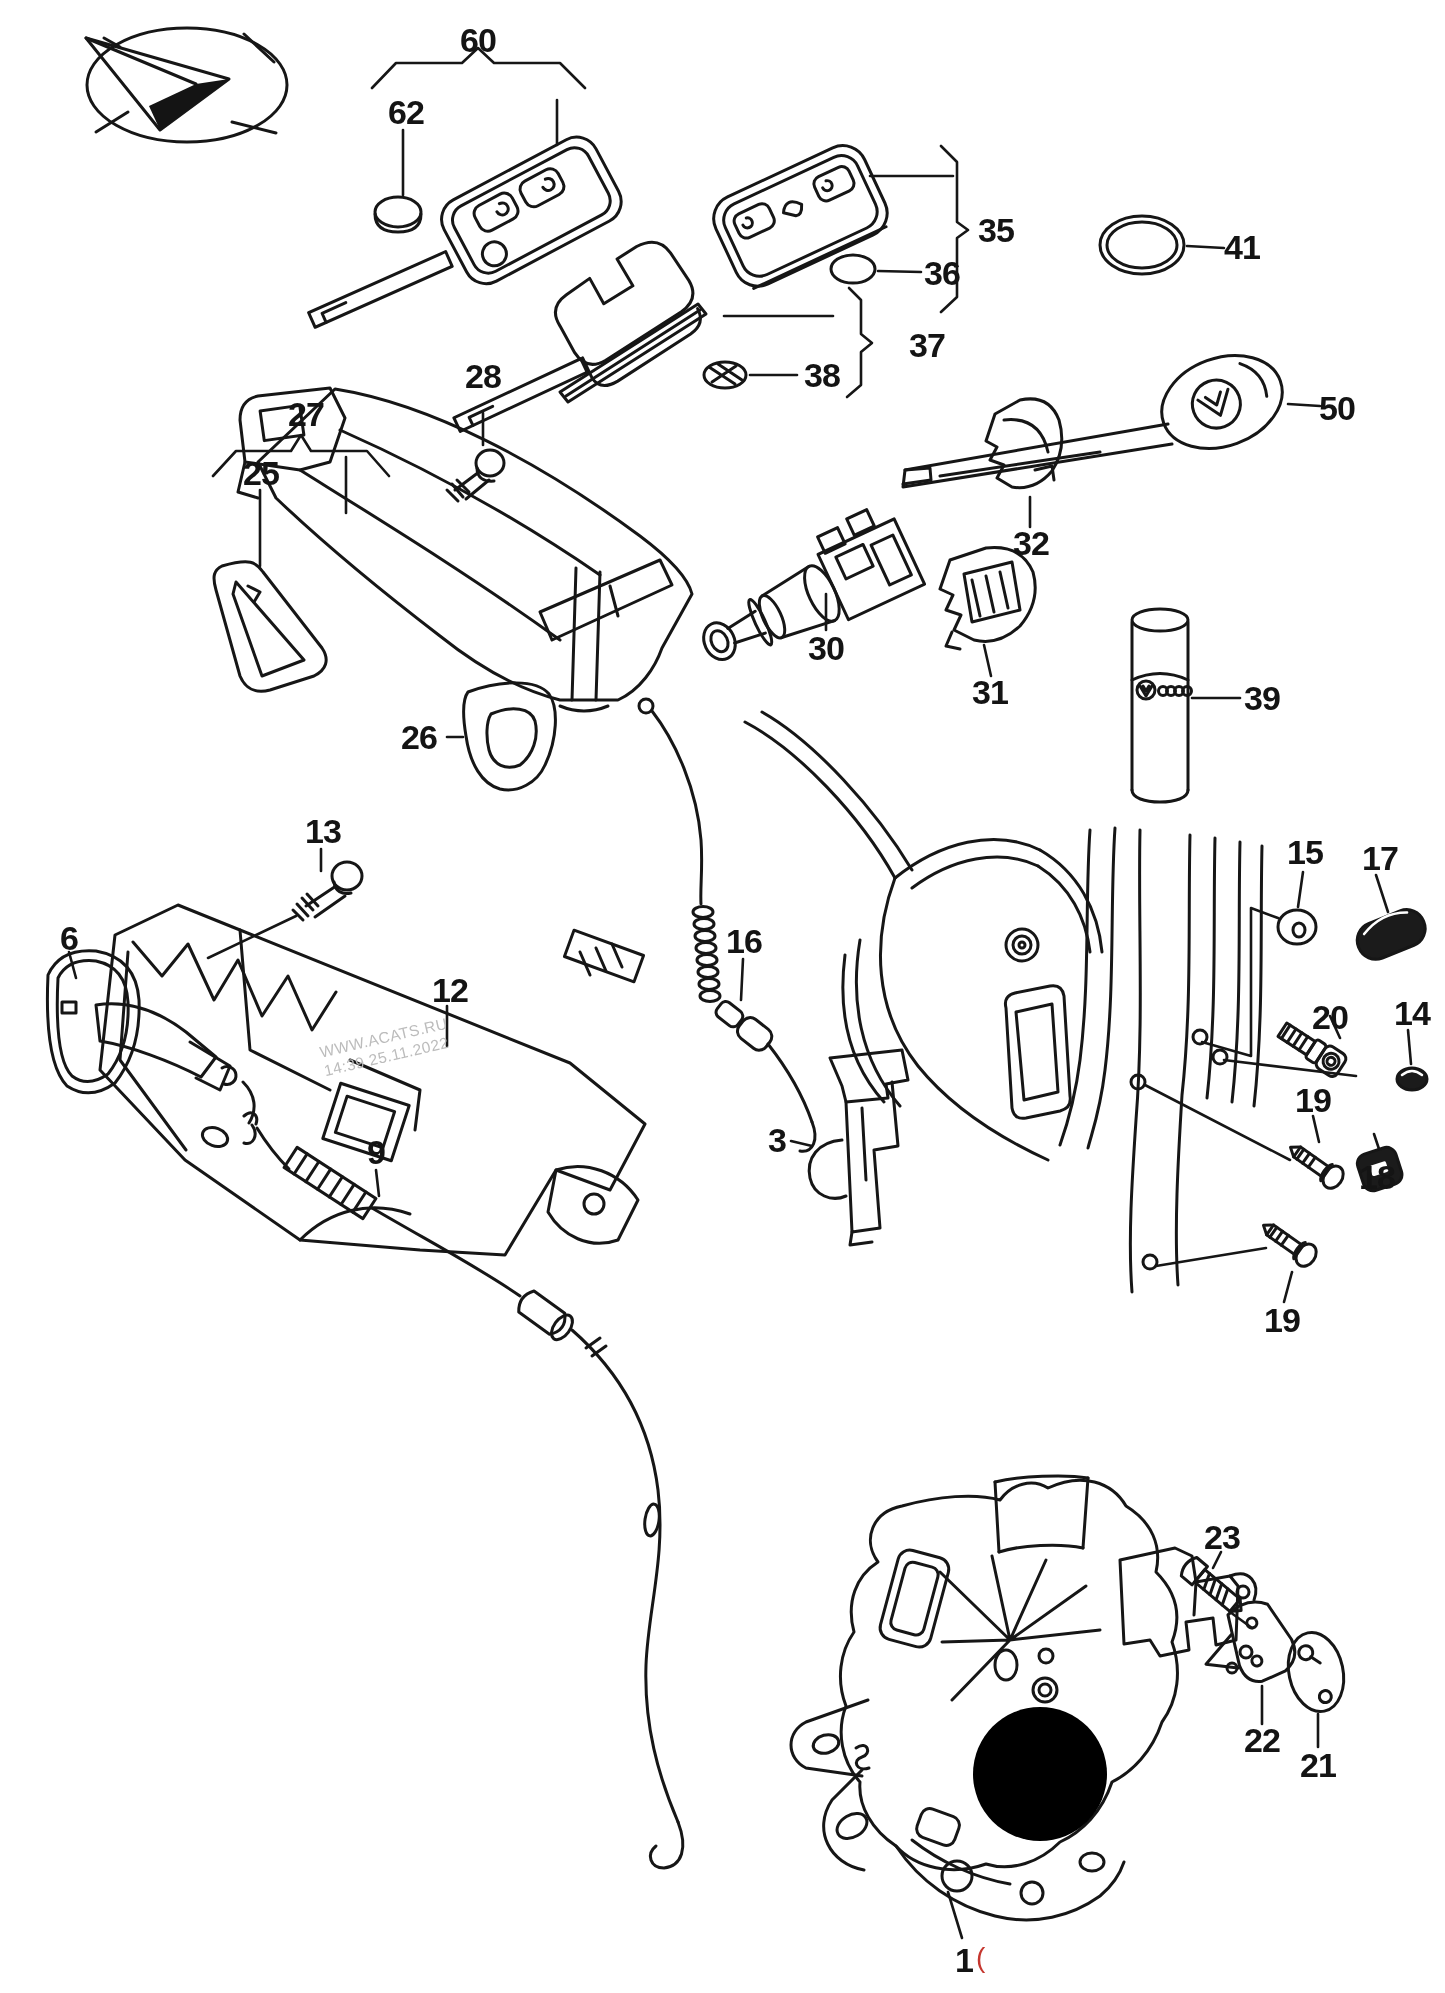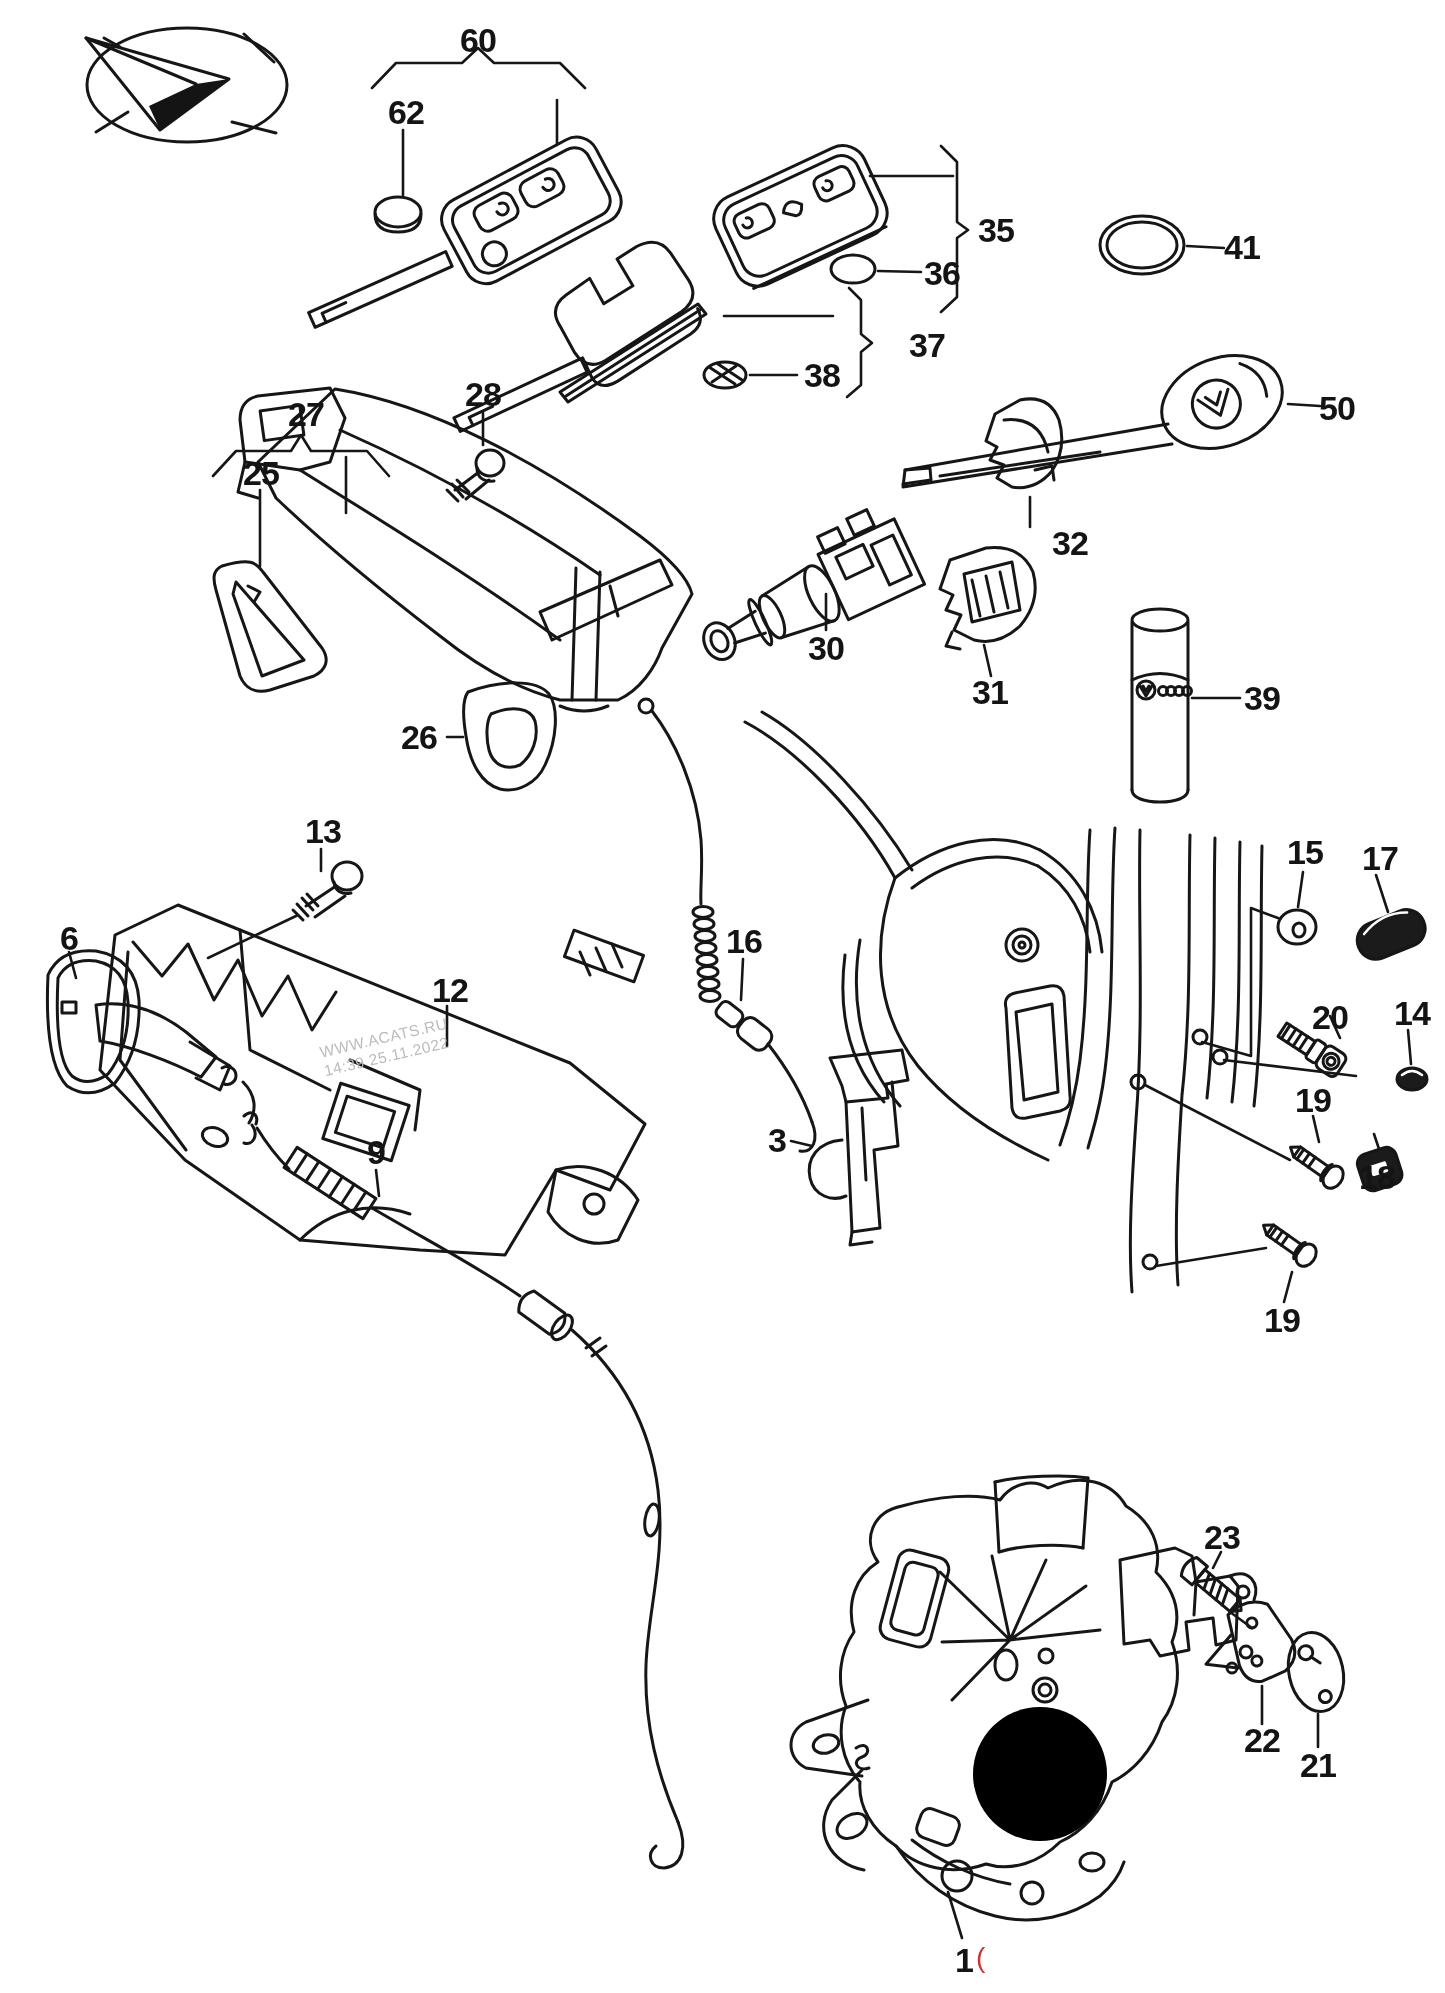--- a/index.html
+++ b/index.html
@@ -418,24 +418,24 @@
       <div class="part-label" style="left: 478px; top: 40px;">60</div>
       <div class="part-label" style="left: 406px; top: 112px;">62</div>
       <div class="part-label" style="left: 996px; top: 230px;">35</div>
       <div class="part-label" style="left: 942px; top: 273px;">36</div>
       <div class="part-label" style="left: 891px; top: 345px; margin-left: 36px;">37</div>
       <div class="part-label" style="left: 822px; top: 375px;">38</div>
       <div class="part-label" style="left: 1242px; top: 247px;">41</div>
       <div class="part-label" style="left: 1337px; top: 408px;">50</div>
       <div class="part-label" style="left: 306px; top: 414px;">27</div>
       <div class="part-label" style="left: 261px; top: 473px;">25</div>
-      <div class="part-label" style="left: 483px; top: 394px;">28</div>
+      <div class="part-label" style="left: 483px; top: 376px;">28</div>
       <div class="part-label" style="left: 419px; top: 737px;">26</div>
       <div class="part-label" style="left: 826px; top: 648px;">30</div>
-      <div class="part-label" style="left: 1070px; top: 543px;">32</div>
+      <div class="part-label" style="left: 1031px; top: 543px;">32</div>
       <div class="part-label" style="left: 990px; top: 692px;">31</div>
       <div class="part-label" style="left: 1262px; top: 698px;">39</div>
       <div class="part-label" style="left: 323px; top: 831px;">13</div>
       <div class="part-label" style="left: 450px; top: 990px;">12</div>
       <div class="part-label" style="left: 744px; top: 941px;">16</div>
       <div class="part-label" style="left: 1305px; top: 852px;">15</div>
       <div class="part-label" style="left: 1374px; top: 858px; margin-left: 6px;">17</div>
       <div class="part-label" style="left: 1330px; top: 999px; margin-top: 18px;">20</div>
       <div class="part-label" style="left: 1412px; top: 1013px;">14</div>
       <div class="part-label" style="left: 1313px; top: 1100px;">19</div>

